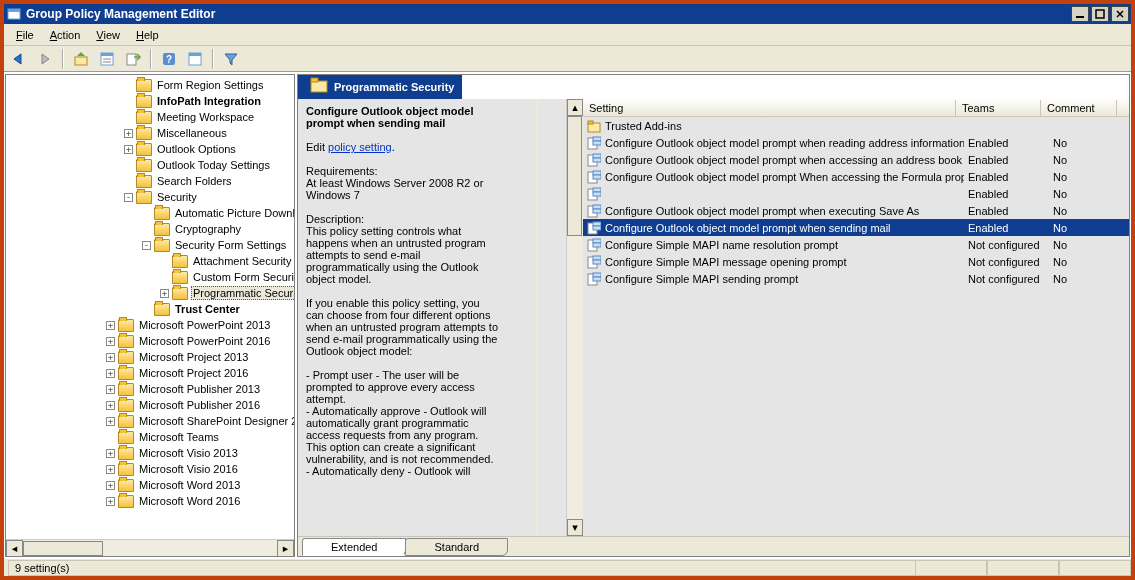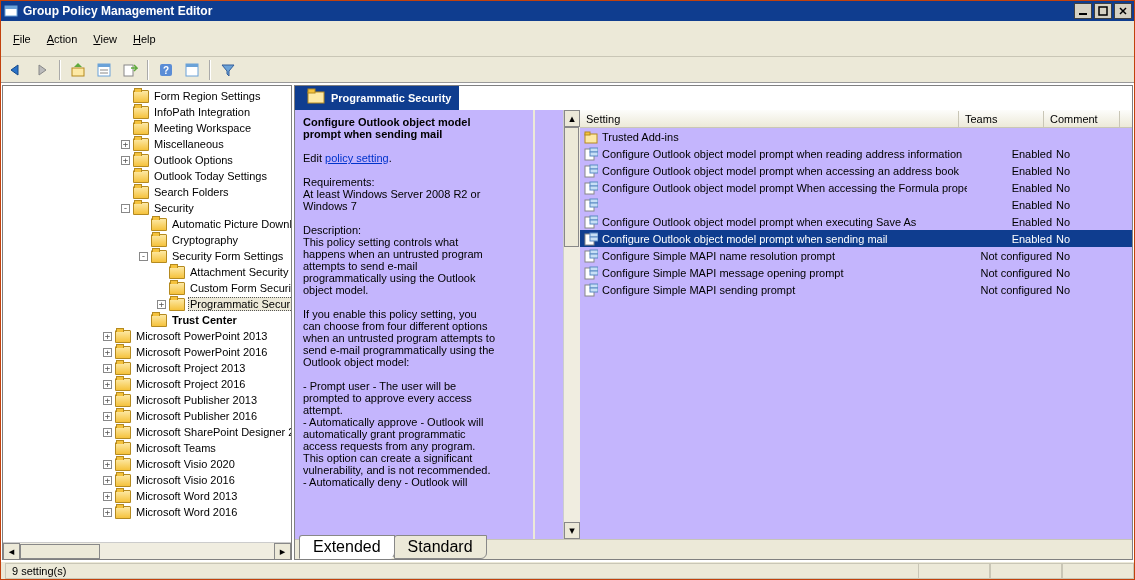--- a/index.html
+++ b/index.html
@@ -1,25 +1,25 @@
 <!DOCTYPE html>
 <html><head>
 <meta charset="utf-8">
 <style>
 * { box-sizing: border-box; }
 body { margin:0; padding:0; font-family: Tahoma, Verdana, sans-serif; font-size:11px; color:#000; background:#ece9d8; overflow:hidden; width:1135px; height:580px; }
 
-.window { width:1135px; height:580px; display:flex; flex-direction:column; border:1px solid #c2410c; }
+.window { width:1135px; height:580px; display:flex; flex-direction:column; border:4px solid #c2410c; }
 
 .titlebar { height:20px; background:#0f3d8f; color:#fff; display:flex; align-items:center; padding:0 2px; font-weight:bold; font-size:12px; }
 .titlebar .app-icon { width:16px; height:16px; margin-right:4px; display:flex; align-items:center; justify-content:center; }
 .titlebar .spacer { flex:1; }
 .winbtn { width:18px; height:16px; background:#d6d2c4; border:1px solid #404040; margin-left:2px; display:flex; align-items:center; justify-content:center; color:#000; }
 
-.menubar { height:36px; background:#ece9d8; display:flex; align-items:center; padding:0 4px; border-bottom:1px solid #c9c6b6; }
+.menubar { height:22px; background:#ece9d8; display:flex; align-items:center; padding:0 4px; border-bottom:1px solid #c9c6b6; }
 .menuitem { padding:2px 8px; cursor:default; }
 .menuitem u { text-decoration:underline; }
 
 .toolbar { height:26px; background:#ece9d8; display:flex; align-items:center; padding:2px 4px; border-bottom:1px solid #999; gap:4px; }
 .tbtn { width:22px; height:22px; display:flex; align-items:center; justify-content:center; border:1px solid transparent; }
 .tsep { width:2px; height:20px; border-left:1px solid #aaa; border-right:1px solid #fff; margin:0 2px; }
 
 .content { flex:1; display:flex; overflow:hidden; background:#fff; border-top:1px solid #fff; }
 
 .treepane { width:290px; border:1px solid #808080; margin:1px; display:flex; flex-direction:column; overflow:hidden; background:#fff; }
@@ -35,49 +35,49 @@
 .hsb-btn { width:17px; height:17px; background:#ece9d8; border:1px solid #888; display:flex; align-items:center; justify-content:center; }
 .hsb-track { flex:1; background:#f0ede0; display:flex; }
 .hsb-thumb { width:80px; height:15px; margin-top:1px; background:#ece9d8; border:1px solid #888; }
 
 .rightpane { flex:1; display:flex; flex-direction:column; border:1px solid #808080; margin:1px; overflow:hidden; }
 .panehdr { height:24px; background:linear-gradient(#2a5bb8,#0f3d8f); display:flex; align-items:center; color:#fff; font-weight:bold; }
 .panehdr .hdricon { width:20px; height:20px; margin:0 4px; }
 .panehdr .white-tab { background:#fff; color:#000; padding-left:6px; height:24px; flex:1; border:none; }
 .panehdr-title { background:#0f3d8f; color:#fff; padding:3px 8px; height:24px; display:flex; align-items:center; }
 
-.extbody { flex:1; display:flex; overflow:hidden; background:#c4b5fd;gap:28px; }
+.extbody { flex:1; display:flex; overflow:hidden; background:#e5e5e5;gap:28px; }
 .detailcol { width:210px; padding:6px 8px; overflow-y:auto; overflow-x:hidden; border-right:0; }
 .detailcol b { font-weight:bold; }
 .detailcol a { color:#0033cc; }
 
 .splitter { width:2px; background:#ece9d8; cursor:col-resize; }
 
 .listcol { flex:1; display:flex; overflow:hidden; }
 .listwrap { flex:1; overflow:hidden; display:flex; flex-direction:column; }
 .listhdr { height:18px; background:linear-gradient(#fdfdfb,#ece9d8); display:flex; border-bottom:1px solid #c9c6b6;align-items:flex-end; }
 .lh { border-right:1px solid #c9c6b6; padding:2px 6px; cursor:default; }
 .lh.setting { flex:1; min-width:300px; }
 .lh.state { width:85px; }
 .lh.comment { width:76px; }
 .lh.edge { width:4px; border-right:none; }
 .listrows { flex:1; overflow:auto; }
 .lr { display:flex; height:17px; align-items:center; cursor:default; }
 .lr .cell-s { flex:1; display:flex; align-items:center; padding-left:4px; overflow:hidden; white-space:nowrap; }
-.lr .cell-st { width:85px; padding-left:4px;text-align:right; }
+.lr .cell-st { width:85px; padding-left:4px; }
 .lr .cell-c { width:80px; padding-left:4px; }
 .lr.hl { background:#0f3d8f; color:#fff; }
 .icon-setting { width:14px; height:14px; margin-right:4px; flex-shrink:0; }
 .vscroll { width:17px; background:#ece9d8; display:flex; flex-direction:column; border-left:1px solid #ccc; }
 .vscroll .sbtn { height:17px; background:#ece9d8; border:1px solid #888; display:flex; align-items:center; justify-content:center; }
 .vscroll .strack { flex:1; background:#f0ede0; }
 .vscroll .sthumb { width:15px; height:120px; background:#ece9d8; border:1px solid #888; margin-left:0; }
 
 .tabs { height:20px; background:#ece9d8; display:flex; align-items:flex-end; padding-left:4px; border-top:1px solid #c7c5b7; }
-.tab { padding:2px 13px; border:1px solid #888; border-top-left-radius:3px; border-bottom-right-radius:6px; font-size:16px; margin-right:-1px; position:relative; }
+.tab { padding:2px 28px; border:1px solid #888; border-top-left-radius:3px; border-bottom-right-radius:6px; font-size:11px; margin-right:-1px; position:relative; }
 .tab.active { background:#fff; border-bottom:1px solid #fff; z-index:2; }
 .tab.inactive { background:#ece9d8; }
 
 .statusbar { height:18px; background:#ece9d8; display:flex; align-items:center; border-top:1px solid #fff; padding-left:4px; }
 .status-seg { border:1px solid #c9c6b6; padding:1px 6px; height:16px; }
 .status-seg.main { flex:1; border-right:none; }
 .status-seg.small { width:72px; }
 
 svg { display:block; }
 </style>
@@ -175,21 +175,21 @@
 
   <div class="content">
 
     <div class="treepane">
       <div class="treebody" id="treebody">
           <div class="tree-row" style="padding-left: 115px;">
             <span class="tw"></span>
             <span class="folder"></span>
             <span class="tree-label">Form Region Settings</span>
           </div>
-          <div class="tree-row" style="padding-left: 115px;">
+          <div class="tree-row" style="padding-left: 115px; font-weight: bold;">
             <span class="tw"></span>
             <span class="folder"></span>
             <span class="tree-label">InfoPath Integration</span>
           </div>
           <div class="tree-row" style="padding-left: 115px;">
             <span class="tw"></span>
             <span class="folder"></span>
             <span class="tree-label">Meeting Workspace</span>
           </div>
           <div class="tree-row" style="padding-left: 115px;">
@@ -288,21 +288,21 @@
             <span class="tree-label">Microsoft SharePoint Designer 201</span>
           </div>
           <div class="tree-row" style="padding-left: 97px;">
             <span class="tw"></span>
             <span class="folder"></span>
             <span class="tree-label">Microsoft Teams</span>
           </div>
           <div class="tree-row" style="padding-left: 97px;">
             <span class="tw box">+</span>
             <span class="folder"></span>
-            <span class="tree-label">Microsoft Visio 2020</span>
+            <span class="tree-label">Microsoft Visio 2013</span>
           </div>
           <div class="tree-row" style="padding-left: 97px;">
             <span class="tw box">+</span>
             <span class="folder"></span>
             <span class="tree-label">Microsoft Visio 2016</span>
           </div>
           <div class="tree-row" style="padding-left: 97px;">
             <span class="tw box">+</span>
             <span class="folder"></span>
             <span class="tree-label">Microsoft Word 2013</span>

